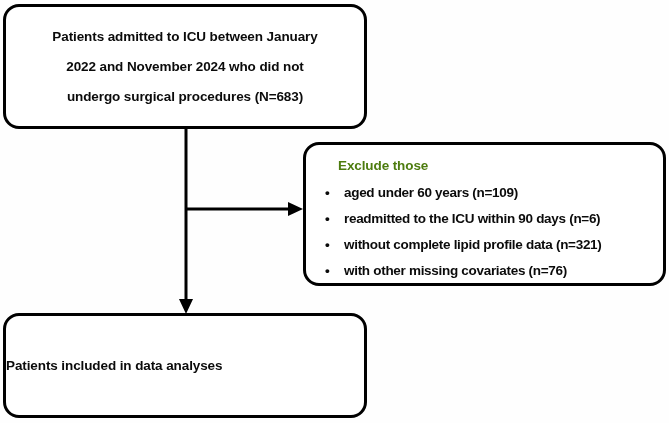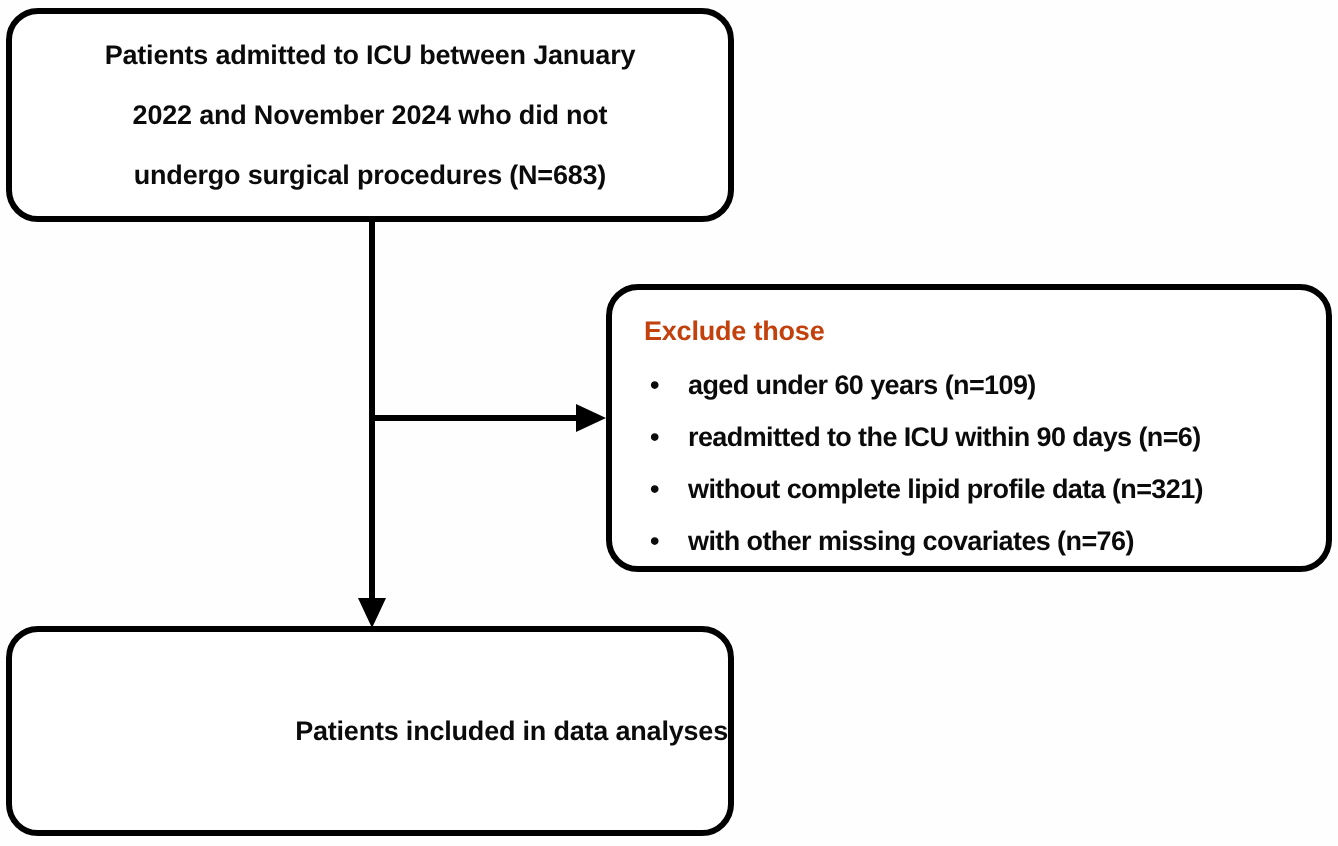--- a/index.html
+++ b/index.html
@@ -21,21 +21,21 @@
     border: 3px solid #000000;
     border-radius: 16px;
     background: #ffffff;
   }
 
   
   #box-enrolled {
     left: 3px;
     top: 4px;
     width: 364px;
-    height: 107px;
+    height: 125px;
     display: flex;
     flex-direction: column;
     align-items: center;
     justify-content: center;
   }
   #box-enrolled .line {
     font-size: 13.5px;
     font-weight: bold;
     color: #0b0b0b;
     line-height: 30px;
@@ -47,24 +47,25 @@
   #box-excluded {
     left: 303px;
     top: 142px;
     width: 363px;
     height: 144px;
     padding: 8px 0 0 16px;
   }
   #box-excluded .heading {
     font-size: 13.5px;
     font-weight: bold;
-    color: #c2410c;
+    color: #4d7c0f;
     line-height: 25px;
     letter-spacing: -0.1px;
     white-space: nowrap;
+    margin-left: 16px;
   }
   #box-excluded .bullets {
     list-style: none;
     margin: 2px 0 0 0;
     padding: 0;
   }
   #box-excluded .bullets li {
     position: relative;
     font-size: 13.5px;
     font-weight: bold;
@@ -83,21 +84,21 @@
   }
 
   
   #box-included {
     left: 3px;
     top: 313px;
     width: 364px;
     height: 105px;
     display: flex;
     flex-direction: column;
-    align-items: flex-end;
+    align-items: flex-start;
     justify-content: center;
   }
   #box-included .line {
     font-size: 13.5px;
     font-weight: bold;
     color: #0b0b0b;
     line-height: 30px;
     letter-spacing: -0.1px;
     white-space: nowrap;
   }

